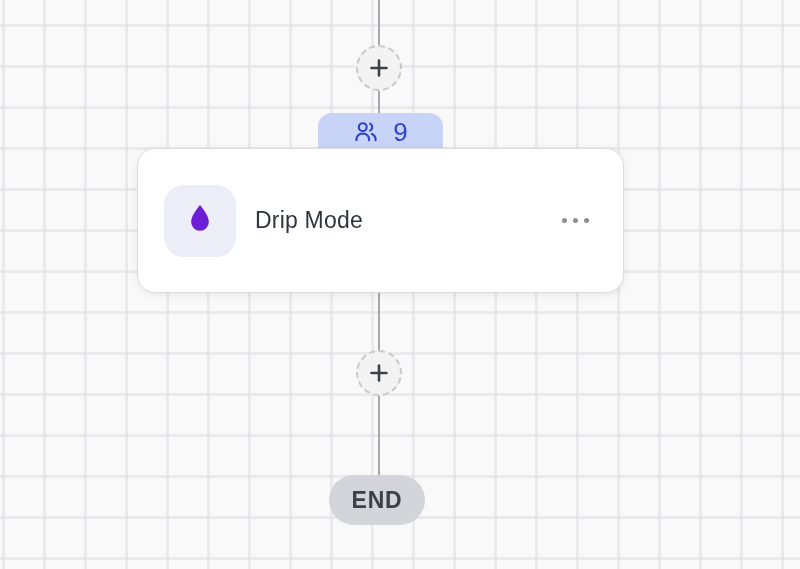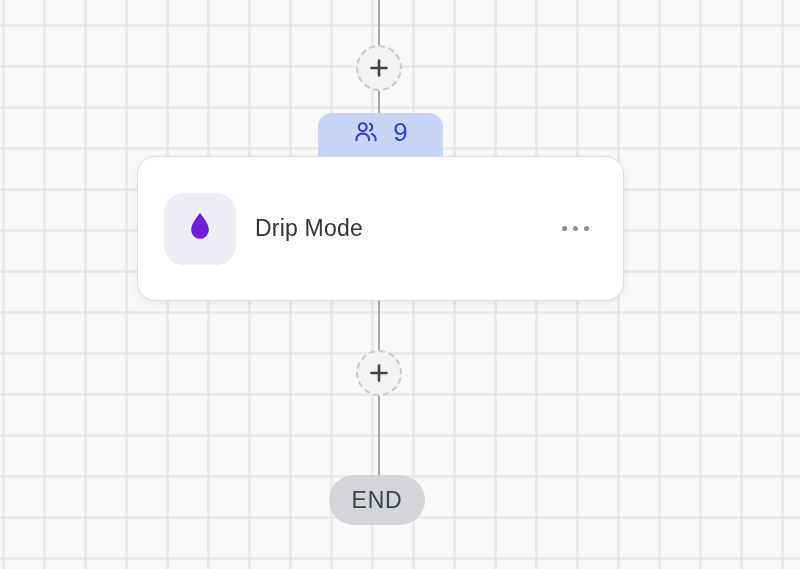--- a/index.html
+++ b/index.html
@@ -64,21 +64,21 @@
   .badge .count {
     color: #3144cf;
     font-size: 26px;
     line-height: 26px;
   }
   .badge svg { display: block; }
 
   
   .card {
     position: absolute;
-    left: 137px; top: 156px;
+    left: 137px; top: 148px;
     width: 487px; height: 145px;
     box-sizing: border-box;
     background: #ffffff;
     border: 1px solid #dcdcde;
     border-radius: 18px;
     box-shadow: 0 2px 8px rgba(0,0,0,0.07);
     display: flex; align-items: center;
     padding-left: 26px;
     z-index: 2;
     cursor: pointer;
@@ -120,21 +120,21 @@
     left: 329px; top: 475px;
     width: 96px; height: 50px;
     background: #d3d5da;
     border-radius: 25px;
     display: flex; align-items: center; justify-content: center;
     z-index: 1;
   }
   .end-label {
     color: #3c4049;
     font-size: 23px;
-    font-weight: 400;
+    font-weight: 700;
     letter-spacing: 0.8px;
   }
 </style>
 </head>
 <body>
 
 <div class="stage">
 
   <div class="connector seg1"></div>
   <div class="connector seg2"></div>

